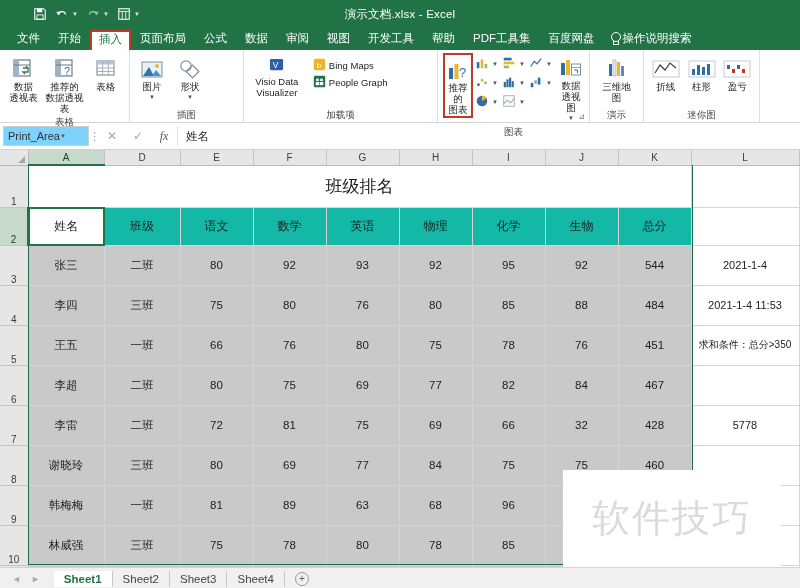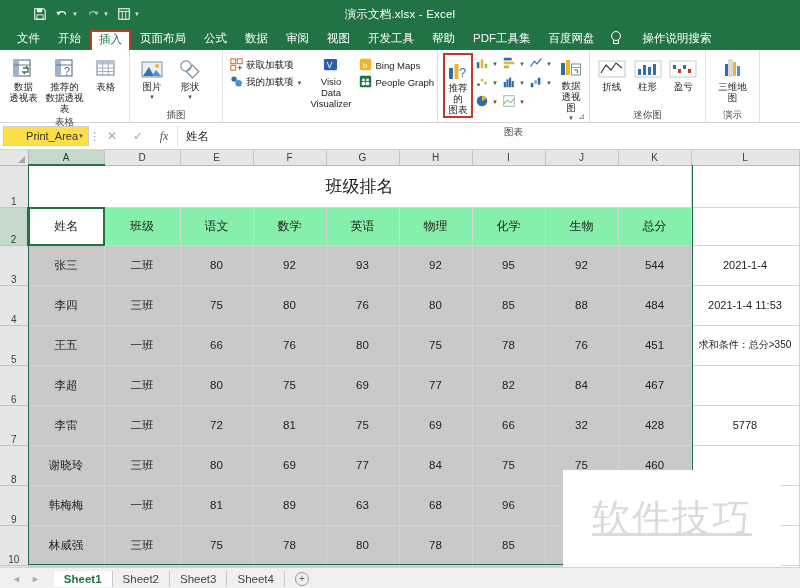--- a/index.html
+++ b/index.html
@@ -43,21 +43,21 @@
     padding: 2px 9px 4px 9px;
     position: relative; white-space: nowrap; margin-top: 37px;
   }
   .tab.active {
     background: #ffffff; color: #217346;
     border: 2px solid #c0392b;
     border-bottom: none;
     padding: 0px 7px 4px 7px;
     margin-bottom: -1px;
   }
-  .tab-search { display: flex; align-items: flex-start; gap: 22px; padding-left: 6px; }
+  .tab-search { display: flex; align-items: center; gap: 2px; padding-left: 6px; }
   .bulb {
     width: 11px; height: 13px; position: relative;
   }
   .bulb::before {
     content: ""; position: absolute; left: 1px; top: 0;
     width: 8px; height: 8px; border: 1.3px solid #ffffff; border-radius: 50%;
   }
   .bulb::after {
     content: ""; position: absolute; left: 3.5px; top: 8.5px;
     width: 4px; height: 3px; border: 1.3px solid #ffffff; border-top: none;
@@ -104,22 +104,22 @@
   .caret { font-size: 6px; color: #555; }
 
   
   .formulabar {
     height: 27px; background: #ffffff;
     display: flex; align-items: center;
     border-bottom: 1px solid #d4d4d4;
   }
   .namebox {
     width: 86px; height: 20px; margin-left: 3px;
-    border: 1px solid #cfcfcf; background: #fde047;
-    display: flex; align-items: center; justify-content: flex-end;
+    border: 1px solid #cfcfcf; background: #7dd3fc;
+    display: flex; align-items: center; justify-content: flex-start;
     padding: 0 4px; font-size: 11px; color: #333;
   }
   .fb-sep { width: 10px; text-align: center; color: #999; font-size: 11px; }
   .fb-btn { width: 26px; text-align: center; color: #a6a6a6; font-size: 12px; }
   .fb-btn.fx { font-style: italic; font-family: "Liberation Serif", serif; color: #555; font-size: 12px;}
   .fb-input {
     flex: 1; height: 20px; border-left: 1px solid #e2e2e2;
     display: flex; align-items: center; padding-left: 8px;
     font-size: 11.5px; color: #222;
   }
@@ -156,21 +156,21 @@
     border-right: 1px solid #d4d4d4; border-bottom: 1px solid #d4d4d4;
     font-size: 11.5px; color: #222; text-align: center;
     vertical-align: middle;
     background: #ffffff;
   }
   td.cell.shaded { background: #c9c9c9; }
   td.cell.title {
     font-size: 17px; color: #1a1a1a; text-align: center;
     background: #ffffff;
   }
-  td.cell.hdr { background: #86efac; font-size: 12px; }
+  td.cell.hdr { background: #14b8a6; font-size: 12px; }
   td.cell.hdr.active {
     background: #ffffff;
   }
   td.cell.right-note { text-align: center; font-size: 11px; background:#ffffff; }
 
   
   .printarea-border {
     position: absolute; pointer-events: none;
     border: 1.5px solid #1f6b45;
   }
@@ -335,43 +335,20 @@
         </span>
         <span>形状</span>
         <span class="caret">▼</span>
       </div>
     </div>
     <div class="rgroup-label">插图</div>
   </div>
 
   <div class="rgroup" style="width:215px">
     <div class="rgroup-body" style="gap:6px; padding-top:5px">
-      <div class="smallcol" style="width:88px">
-        <div class="smallrow">
-          <span>
-            <svg width="13" height="13" viewBox="0 0 16 16">
-                <rect x="1" y="1" width="6" height="6" fill="none" stroke="#c56a2e" stroke-width="1.2"></rect>
-                <rect x="9" y="1" width="6" height="6" fill="none" stroke="#c56a2e" stroke-width="1.2"></rect>
-                <rect x="1" y="9" width="6" height="6" fill="none" stroke="#c56a2e" stroke-width="1.2"></rect>
-                <path d="M12 9.5 v5 M9.5 12 h5" stroke="#3c7a4e" stroke-width="1.5"></path>
-              </svg>
-          </span>
-          <span>获取加载项</span>
-        </div>
-        <div class="smallrow">
-          <span>
-            <svg width="13" height="13" viewBox="0 0 16 16">
-                <circle cx="5" cy="5" r="3.3" fill="#2f6fa8"></circle>
-                <circle cx="10.5" cy="10" r="4" fill="#4a90cf"></circle>
-              </svg>
-          </span>
-          <span>我的加载项</span>
-          <span class="caret">▼</span>
-        </div>
-      </div>
       <div class="smallcol" style="width:56px; align-items:center; padding-top:0px">
         <span style="display:block;text-align:center">
           <svg width="15" height="15" viewBox="0 0 16 16">
               <rect x="1" y="2" width="14" height="12" rx="1.5" fill="#2f5fa8"></rect>
               <text x="4" y="12" font-size="9" fill="#fff" font-family="Liberation Sans">V</text>
             </svg>
         </span>
         <div style="font-size:9.5px;line-height:11px;text-align:center;color:#222">Visio Data Visualizer</div>
       </div>
       <div class="smallcol" style="padding-top:0px">
@@ -391,20 +368,21 @@
                 <circle cx="5.5" cy="6" r="1.8" fill="#fff"></circle>
                 <circle cx="10.5" cy="6" r="1.8" fill="#fff"></circle>
                 <rect x="3.3" y="8.6" width="4.4" height="4" rx="1" fill="#fff"></rect>
                 <rect x="8.3" y="8.6" width="4.4" height="4" rx="1" fill="#fff"></rect>
               </svg>
           </span>
           <span>People Graph</span>
         </div>
       </div>
     </div>
+    <div class="rgroup-label">加载项</div>
   </div>
 
   <div class="rgroup" style="width:152px">
     <div class="rgroup-body" style="gap:2px; padding-top:1px">
       <div class="bigbtn hl" style="width:44px">
         <span class="ic">
           <svg width="24" height="22" viewBox="0 0 24 22">
               <rect x="3" y="8" width="4" height="11" fill="#2f6fa8"></rect>
               <rect x="8.5" y="4" width="4" height="15" fill="#f0b429"></rect>
               <text x="13" y="17" font-size="13" fill="#2f6fa8" font-family="Liberation Sans">?</text>
@@ -489,20 +467,38 @@
             </svg>
         </span>
         <span>数据透视图</span>
         <span class="caret">▼</span>
       </div>
     </div>
     <div class="rgroup-label">图表</div>
     <span class="dialog-launcher">⊿</span>
   </div>
 
+  <div class="rgroup" style="width:54px">
+    <div class="rgroup-body" style="justify-content:center">
+      <div class="bigbtn" style="width:44px">
+        <span class="ic">
+          <svg width="24" height="24" viewBox="0 0 24 24">
+              <rect x="4" y="7" width="3" height="12" fill="#2f6fa8"></rect>
+              <rect x="8" y="3" width="3" height="16" fill="#e8e8e8" stroke="#9aa9b6" stroke-width=".7"></rect>
+              <rect x="12" y="5" width="3" height="14" fill="#f0b429"></rect>
+              <rect x="16" y="9" width="3" height="10" fill="#4a90cf"></rect>
+            </svg>
+        </span>
+        <span>三维地</span>
+        <span style="display:inline-block">图</span>
+      </div>
+    </div>
+    <div class="rgroup-label">演示</div>
+  </div>
+
   <div class="rgroup" style="width:116px">
     <div class="rgroup-body" style="gap:2px; justify-content:center">
       <div class="bigbtn" style="width:36px">
         <span class="ic">
           <svg width="28" height="22" viewBox="0 0 28 22">
               <rect x="1" y="2" width="26" height="16" fill="#fff" stroke="#c9c9c9" stroke-width="1"></rect>
               <path d="M3 14 L8 6 L13 11 L18 4 L24 9" fill="none" stroke="#3c3c3c" stroke-width="1.2"></path>
             </svg>
         </span>
         <span>折线</span>
@@ -526,38 +522,20 @@
               <rect x="4" y="6" width="3" height="4" fill="#2f6fa8"></rect>
               <rect x="9" y="10" width="3" height="4" fill="#c0392b"></rect>
               <rect x="14" y="6" width="3" height="4" fill="#2f6fa8"></rect>
               <rect x="19" y="10" width="3" height="4" fill="#c0392b"></rect>
             </svg>
         </span>
         <span>盈亏</span>
       </div>
     </div>
     <div class="rgroup-label">迷你图</div>
-  </div>
-
-  <div class="rgroup" style="width:54px">
-    <div class="rgroup-body" style="justify-content:center">
-      <div class="bigbtn" style="width:44px">
-        <span class="ic">
-          <svg width="24" height="24" viewBox="0 0 24 24">
-              <rect x="4" y="7" width="3" height="12" fill="#2f6fa8"></rect>
-              <rect x="8" y="3" width="3" height="16" fill="#e8e8e8" stroke="#9aa9b6" stroke-width=".7"></rect>
-              <rect x="12" y="5" width="3" height="14" fill="#f0b429"></rect>
-              <rect x="16" y="9" width="3" height="10" fill="#4a90cf"></rect>
-            </svg>
-        </span>
-        <span>三维地</span>
-        <span style="display:inline-block">图</span>
-      </div>
-    </div>
-    <div class="rgroup-label">演示</div>
   </div>
 
   <div class="rgroup" style="width:40px;border-right:none">
     <div class="rgroup-body" style="justify-content:center">
       <div class="bigbtn" style="width:36px">
         
         
       </div>
     </div>
     <div class="rgroup-label"></div>
@@ -743,21 +721,21 @@
       <td class="cell shaded"></td>
       <td class="cell right-note"></td>
     </tr>
   </tbody>
     </table>
 
   <div class="printarea-border" style="left:28px; top:15px; width:665px; height:400px; border-top:none;"></div>
 
   <div class="selbox" style="left:28px; top:57px; width:77px; height:39px;"></div>
 
-  <div class="watermark" style="left:563px; top:320px; width:218px; height:97px;text-decoration:underline;">
+  <div class="watermark" style="left:563px; top:320px; width:218px; height:97px;">
     <span>软件技巧</span>
   </div>
 </div>
 
 <div class="sheetbar">
   <div class="navarrows">
     <span>◄</span>
     <span>►</span>
   </div>
   <div class="sheettab active">Sheet1</div>

